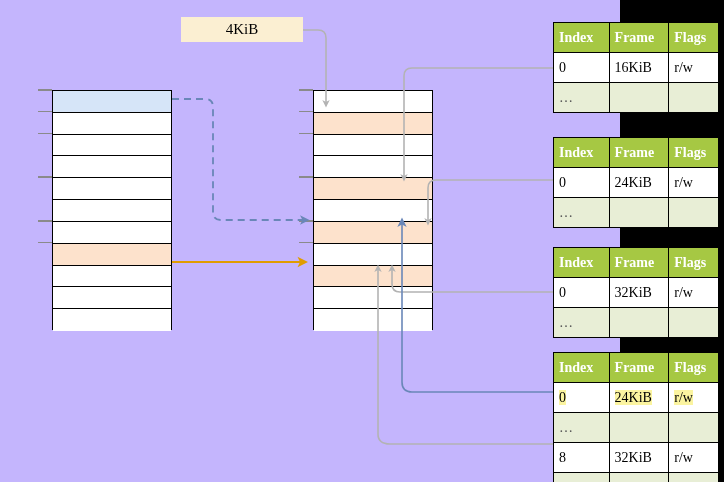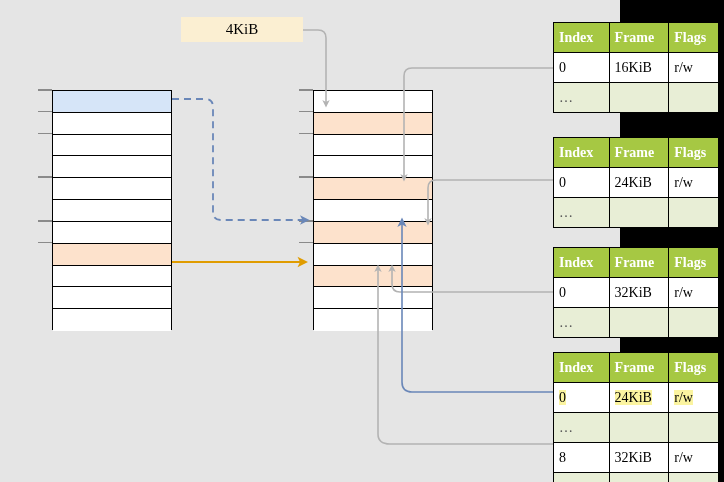--- a/index.html
+++ b/index.html
@@ -1,17 +1,17 @@
 <!DOCTYPE html>
 <html><head>
 <meta charset="utf-8">
 <style>
   html,body{margin:0;padding:0;background:#000;}
   body{width:724px;height:482px;overflow:hidden;font-family:"Liberation Serif",serif;}
-  #stage{position:relative;width:620px;height:482px;background:#e5e5e5;}
+  #stage{position:relative;width:620px;height:482px;background:#c4b5fd;}
 
   
   .memcol{position:absolute;box-sizing:border-box;border:1.4px solid #000;background:#fff;}
   .memrow{box-sizing:border-box;width:100%;border-bottom:1.4px solid #000;background:#fff;}
   .memrow:last-child{border-bottom:none;}
   .memrow.blue{background:#d6e5f8;}
   .memrow.peach{background:#fde2cc;}
 
   
   .tick{position:absolute;height:1.6px;background:#8a8a8a;width:14px;}

